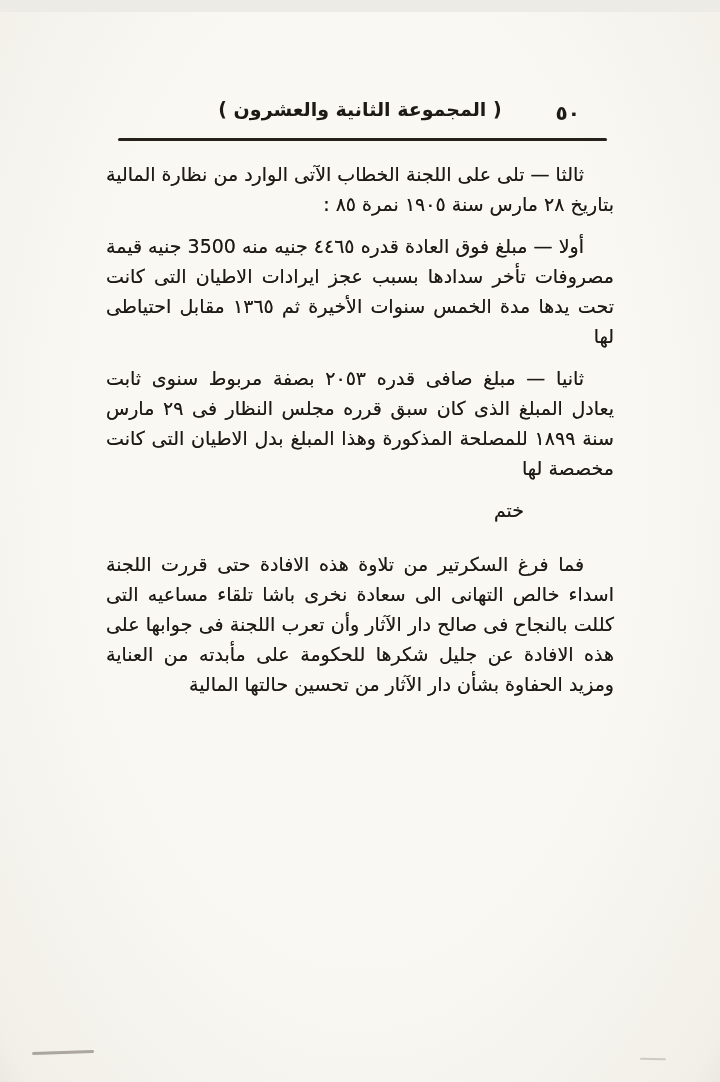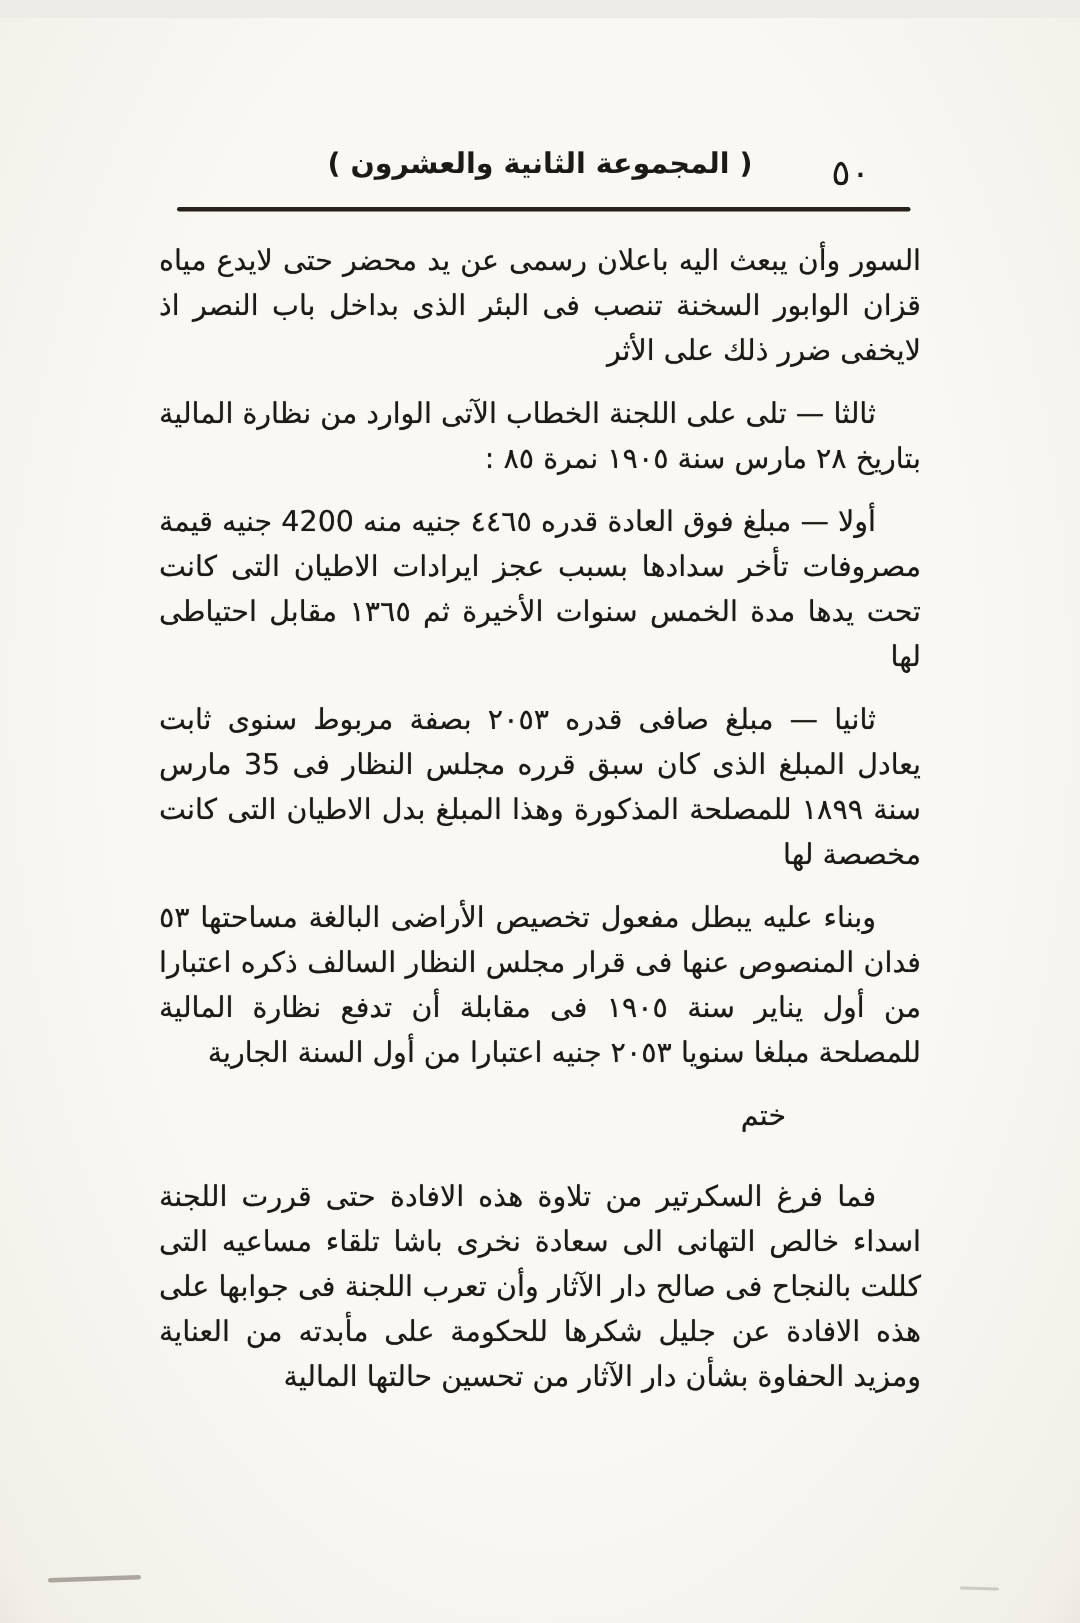--- a/index.html
+++ b/index.html
@@ -32,22 +32,22 @@
     transform: translateX(-50%);
     font-size: 19px;
     font-weight: 600;
     letter-spacing: 0.5px;
     white-space: nowrap;
   }
   .page-number {
     position: absolute;
     right: 140px;
     top: 3px;
-    font-size: 24px;
-    font-weight: 400;
+    font-size: 20px;
+    font-weight: 700;
   }
   .rule {
     position: absolute;
     top: 126px;
     left: 118px;
     right: 113px;
     height: 3px;
     background: #26211a;
     border-radius: 2px;
   }
@@ -105,25 +105,23 @@
 <div class="page">
 
   <div class="header">
     <span class="header-title">( المجموعة الثانية والعشرون )</span>
     <span class="page-number">٥٠</span>
   </div>
 
   <div class="rule"></div>
 
   <div class="content">
-    <p>السور وأن يبعث اليه باعلان رسمى عن يد محضر حتى لايدع مياه قزان الوابور السخنة تنصب فى البئر الذى بداخل باب النصر اذ لايخفى ضرر ذلك على الأثر</p>
     <p class="indent">ثالثا — تلى على اللجنة الخطاب الآتى الوارد من نظارة المالية بتاريخ ٢٨ مارس سنة ١٩٠٥ نمرة ٨٥ :</p>
-    <p class="indent">أولا — مبلغ فوق العادة قدره ٤٤٦٥ جنيه منه 4200 جنيه قيمة مصروفات تأخر سدادها بسبب عجز ايرادات الاطيان التى كانت تحت يدها مدة الخمس سنوات الأخيرة ثم ١٣٦٥ مقابل احتياطى لها</p>
-    <p class="indent">ثانيا — مبلغ صافى قدره ٢٠٥٣ بصفة مربوط سنوى ثابت يعادل المبلغ الذى كان سبق قرره مجلس النظار فى 35 مارس سنة ١٨٩٩ للمصلحة المذكورة وهذا المبلغ بدل الاطيان التى كانت مخصصة لها</p>
-    <p class="indent">وبناء عليه يبطل مفعول تخصيص الأراضى البالغة مساحتها ٥٣ فدان المنصوص عنها فى قرار مجلس النظار السالف ذكره اعتبارا من أول يناير سنة ١٩٠٥ فى مقابلة أن تدفع نظارة المالية للمصلحة مبلغا سنويا ٢٠٥٣ جنيه اعتبارا من أول السنة الجارية</p>
+    <p class="indent">أولا — مبلغ فوق العادة قدره ٤٤٦٥ جنيه منه 3500 جنيه قيمة مصروفات تأخر سدادها بسبب عجز ايرادات الاطيان التى كانت تحت يدها مدة الخمس سنوات الأخيرة ثم ١٣٦٥ مقابل احتياطى لها</p>
+    <p class="indent">ثانيا — مبلغ صافى قدره ٢٠٥٣ بصفة مربوط سنوى ثابت يعادل المبلغ الذى كان سبق قرره مجلس النظار فى ٢٩ مارس سنة ١٨٩٩ للمصلحة المذكورة وهذا المبلغ بدل الاطيان التى كانت مخصصة لها</p>
 
     <div class="seal-line">
       <span>ختم</span>
     </div>
 
     <p class="indent closing">فما فرغ السكرتير من تلاوة هذه الافادة حتى قررت اللجنة اسداء خالص التهانى الى سعادة نخرى باشا تلقاء مساعيه التى كللت بالنجاح فى صالح دار الآثار وأن تعرب اللجنة فى جوابها على هذه الافادة عن جليل شكرها للحكومة على مأبدته من العناية ومزيد الحفاوة بشأن دار الآثار من تحسين حالتها المالية</p>
   </div>
 
   <div class="artifact-bottom-left"></div>
   <div class="artifact-bottom-right"></div>

